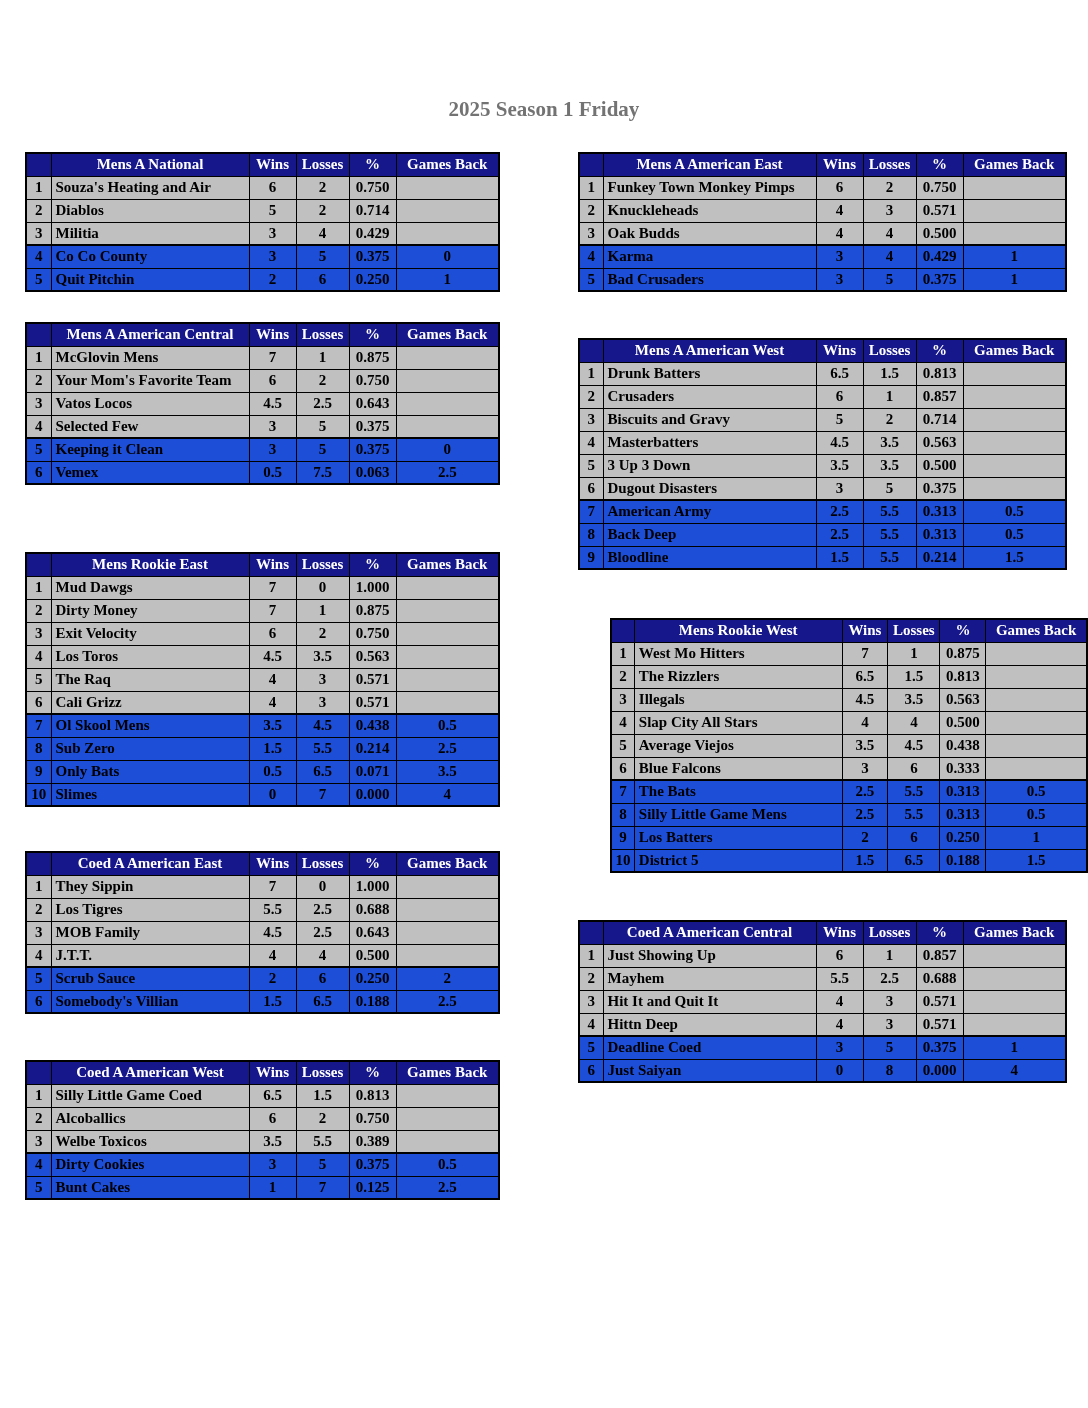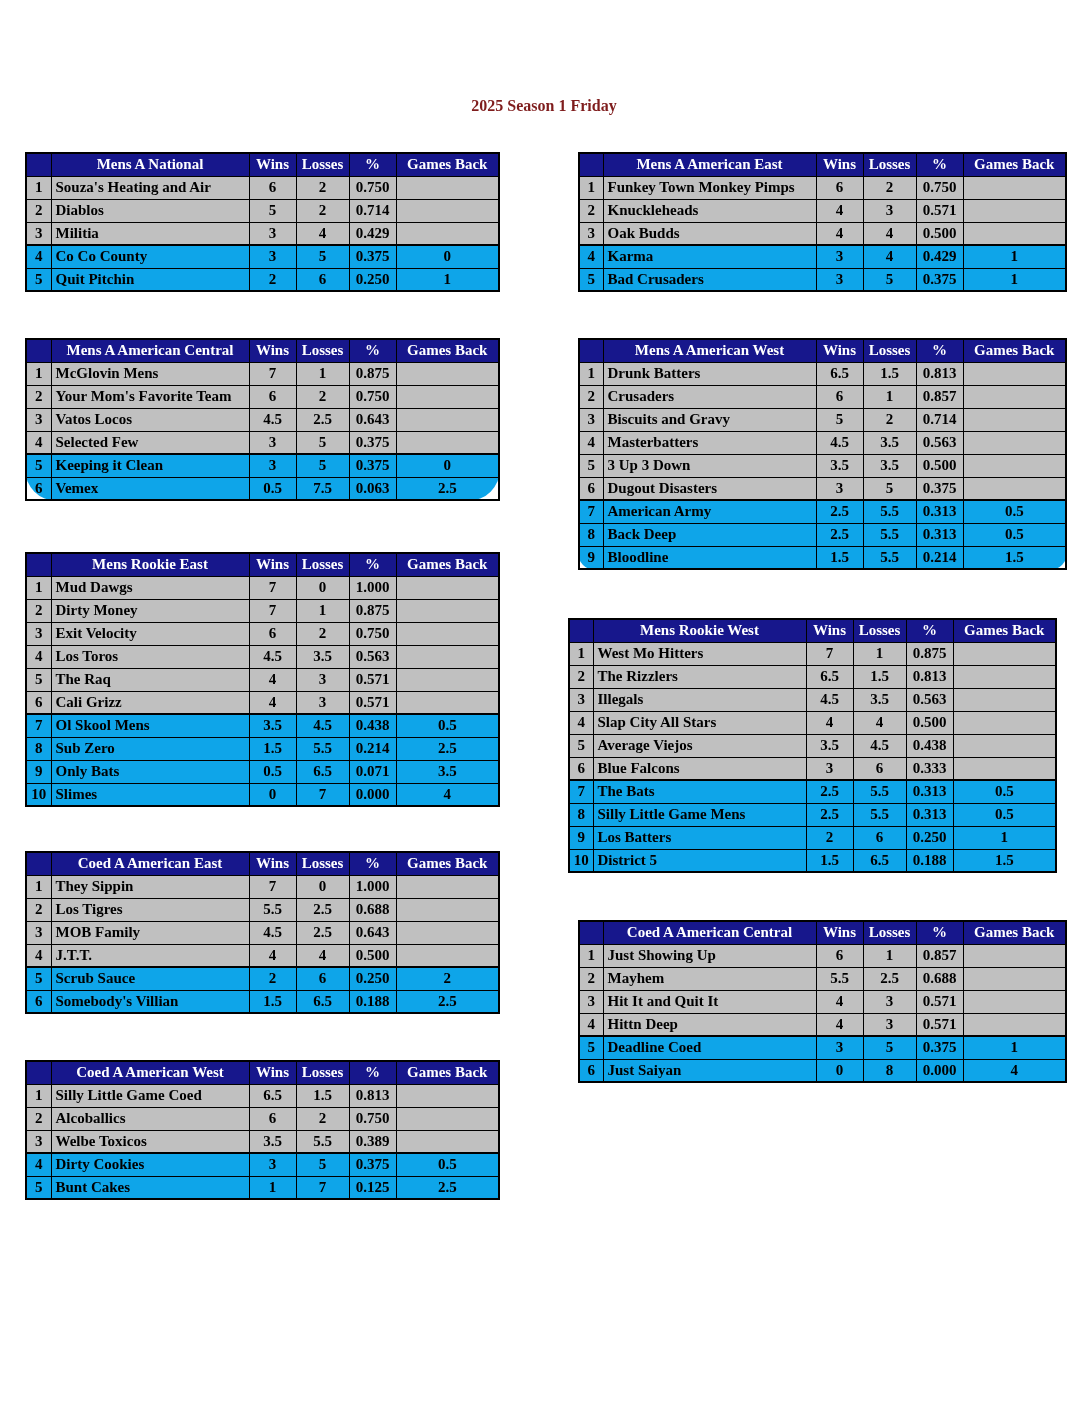--- a/index.html
+++ b/index.html
@@ -8,28 +8,28 @@
     width: 1088px; height: 1408px;
     background: #ffffff;
     font-family: "Liberation Serif", "DejaVu Serif", serif;
     font-weight: bold;
     color: #000;
   }
   .page { position: relative; width: 1088px; height: 1408px; overflow: hidden; }
   .title {
     position: absolute; top: 97px; left: 0; width: 100%;
     margin: 0; text-align: center;
-    font-size: 16px; font-weight: bold; color: #7f1d1d;
+    font-size: 21px; font-weight: bold; color: #737373;
   }
   table.standings {
     position: absolute;
     border-collapse: collapse;
     table-layout: fixed;
     border: 2px solid #000;
-    background: #0ea5e9;
+    background: #1d4ed8;
   }
   .standings th, .standings td {
     border: 1px solid #000;
     height: 23px;
     padding: 0;
     font-size: 15px;
     font-weight: bold;
     line-height: 1;
     white-space: nowrap;
     overflow: hidden;
@@ -51,27 +51,27 @@
   .side-left th:nth-child(5)  { width: 47px; }
   .side-left th:nth-child(6)  { width: 103px; }
   .side-right th:nth-child(1) { width: 24px; }
   .side-right th:nth-child(2) { width: 213px; }
   .side-right th:nth-child(3) { width: 47px; }
   .side-right th:nth-child(4) { width: 53px; }
   .side-right th:nth-child(5) { width: 47px; }
   .side-right th:nth-child(6) { width: 103px; }
   
   #t-mens-a-national        { left: 25px;  top: 152px; }
-  #t-mens-a-american-central{ left: 25px;  top: 338px; border-radius: 32px; }
+  #t-mens-a-american-central{ left: 25px;  top: 322px; }
   #t-mens-rookie-east       { left: 25px;  top: 552px; }
   #t-coed-a-american-east   { left: 25px;  top: 851px; }
   #t-coed-a-american-west   { left: 25px;  top: 1060px; padding-left: 32px; }
   #t-mens-a-american-east   { left: 578px; top: 152px; }
-  #t-mens-a-american-west   { left: 578px; top: 338px; border-radius: 17px; }
-  #t-mens-rookie-west       { left: 568px; top: 618px; }
+  #t-mens-a-american-west   { left: 578px; top: 338px; }
+  #t-mens-rookie-west       { left: 610px; top: 618px; }
   #t-coed-a-american-central{ left: 578px; top: 920px; padding-left: 24px; }
 </style>
 </head>
 <body>
 
 <div class="page">
   <h1 class="title">2025 Season 1 Friday</h1>
 
   <table class="standings side-left" id="t-mens-a-national">
       <thead>

